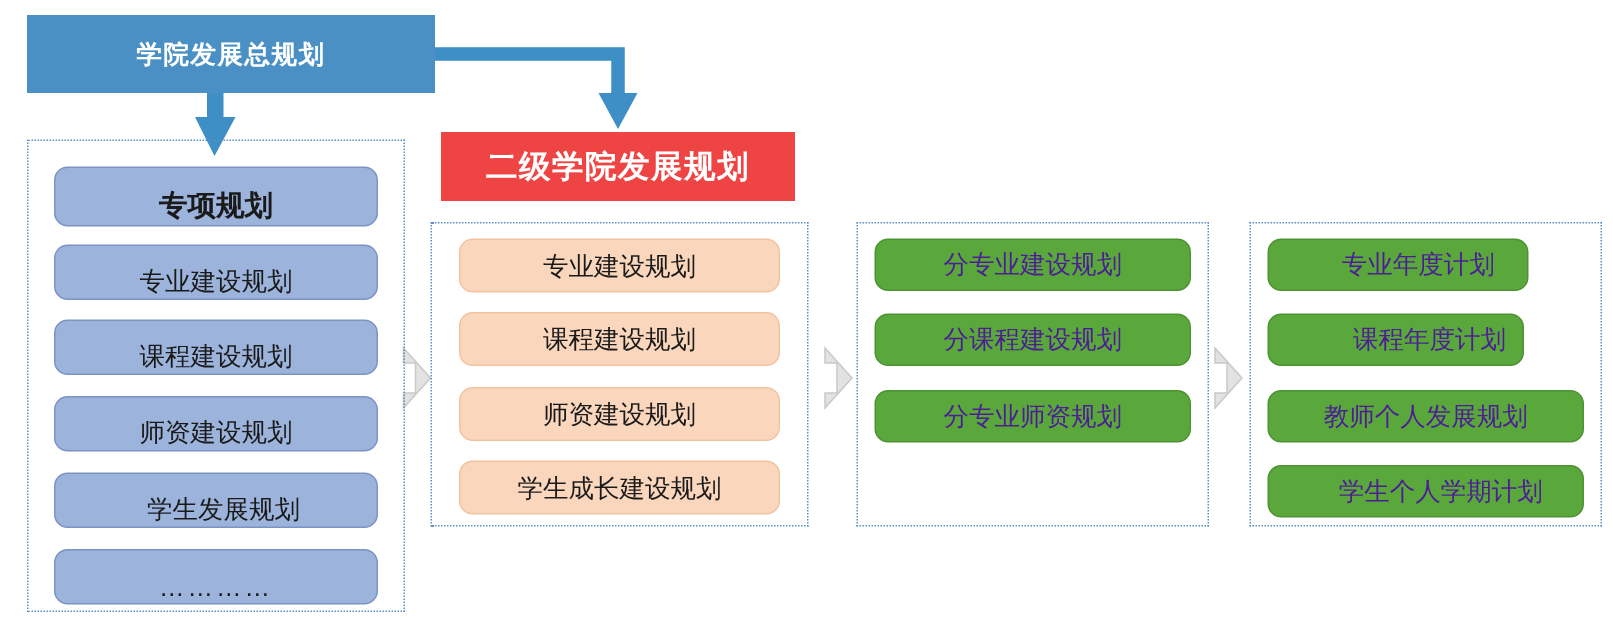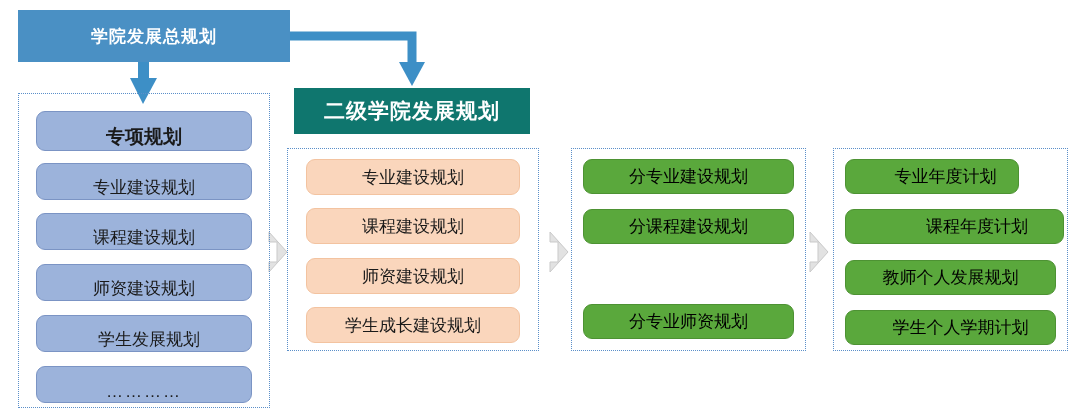--- a/index.html
+++ b/index.html
@@ -30,21 +30,21 @@
   .title-box {
     background: #4a90c4;
     color: #ffffff;
     font-size: 17px;
     font-weight: bold;
     letter-spacing: 1px;
     border: none;
   }
   
   .header-orange {
-    background: #0f766e;
+    background: #ef4444;
     color: #ffffff;
     font-size: 21px;
     font-weight: bold;
     letter-spacing: 1px;
   }
   
   .blue-item {
     background: #9cb3db;
     border: 1px solid #7b94c4;
     border-radius: 9px;
@@ -66,21 +66,21 @@
     border: 1px solid #f3c3a0;
     border-radius: 9px;
     color: #1a1a1a;
     font-size: 17px;
   }
   
   .green-item {
     background: #5aa83c;
     border: 1px solid #4d9233;
     border-radius: 9px;
-    color: #000000;
+    color: #4c1d95;
     font-size: 17px;
   }
   
   .group-box {
     position: absolute;
     box-sizing: border-box;
     border: 1px dotted #5b8fc9;
     background: transparent;
   }
   .arrow {
@@ -151,30 +151,30 @@
   </div>
 
   <div class="group-box" style="left:571px; top:148px; width:235px; height:203px;"></div>
 
   <div class="node green-item" style="left:583px; top:159px; width:211px; height:35px;">
     <span>分专业建设规划</span>
   </div>
   <div class="node green-item" style="left:583px; top:209px; width:211px; height:35px;">
     <span>分课程建设规划</span>
   </div>
-  <div class="node green-item" style="left:583px; top:260px; width:211px; height:35px;margin-top:44px;">
+  <div class="node green-item" style="left:583px; top:260px; width:211px; height:35px;">
     <span>分专业师资规划</span>
   </div>
 
   <div class="group-box" style="left:833px; top:148px; width:235px; height:203px;"></div>
 
   <div class="node green-item" style="left:845px; top:159px; width:174px; height:35px;padding-left:27px;">
     <span>专业年度计划</span>
   </div>
-  <div class="node green-item" style="left:845px; top:209px; width:219px; height:35px;padding-left:45px;">
+  <div class="node green-item" style="left:845px; top:209px; width:171px; height:35px;padding-left:45px;">
     <span>课程年度计划</span>
   </div>
   <div class="node green-item" style="left:845px; top:260px; width:211px; height:35px;">
     <span>教师个人发展规划</span>
   </div>
   <div class="node green-item" style="left:845px; top:310px; width:211px; height:35px;padding-left:20px;">
     <span>学生个人学期计划</span>
   </div>
 
 </div>

